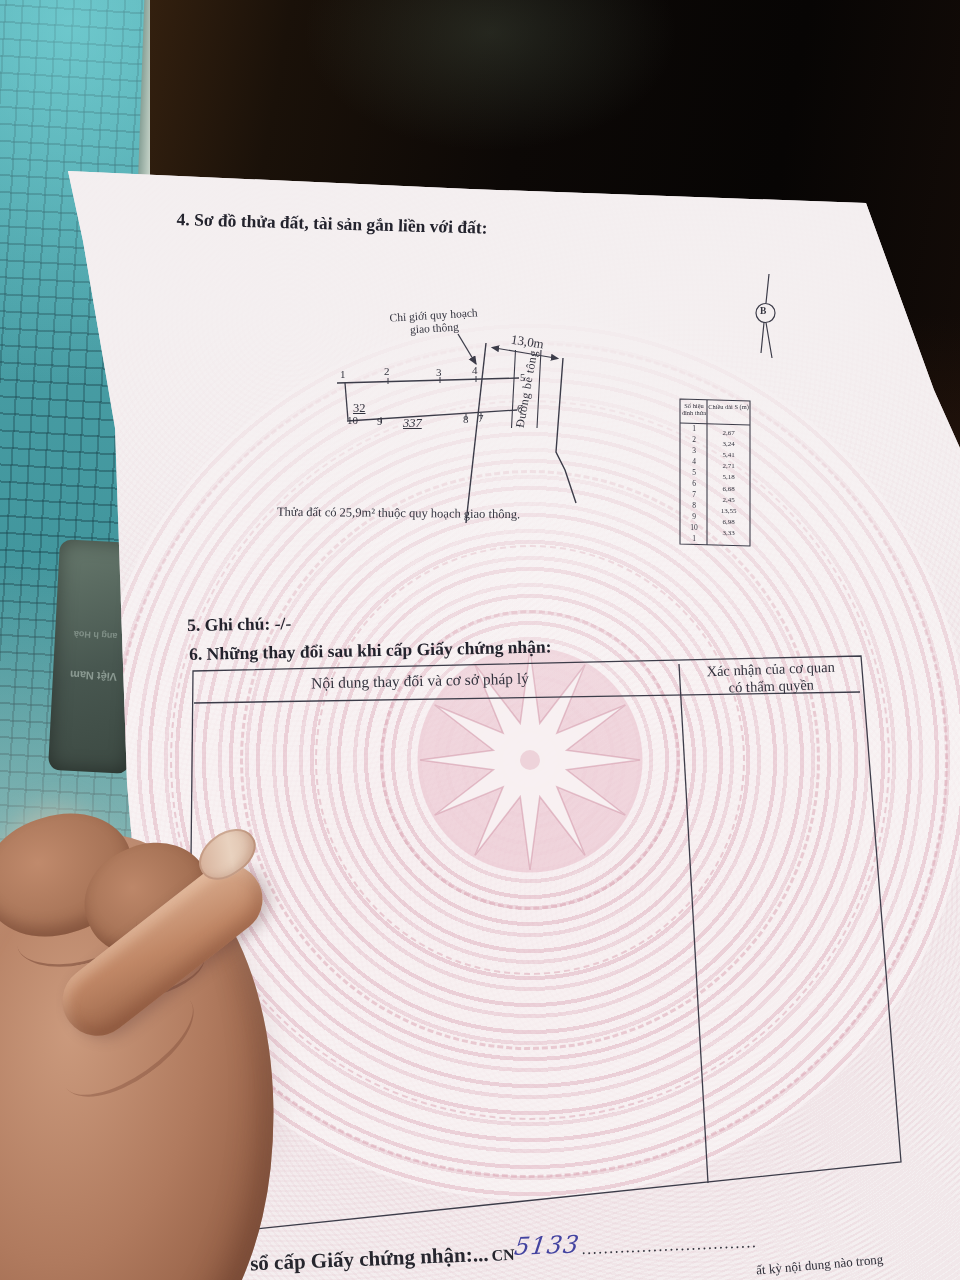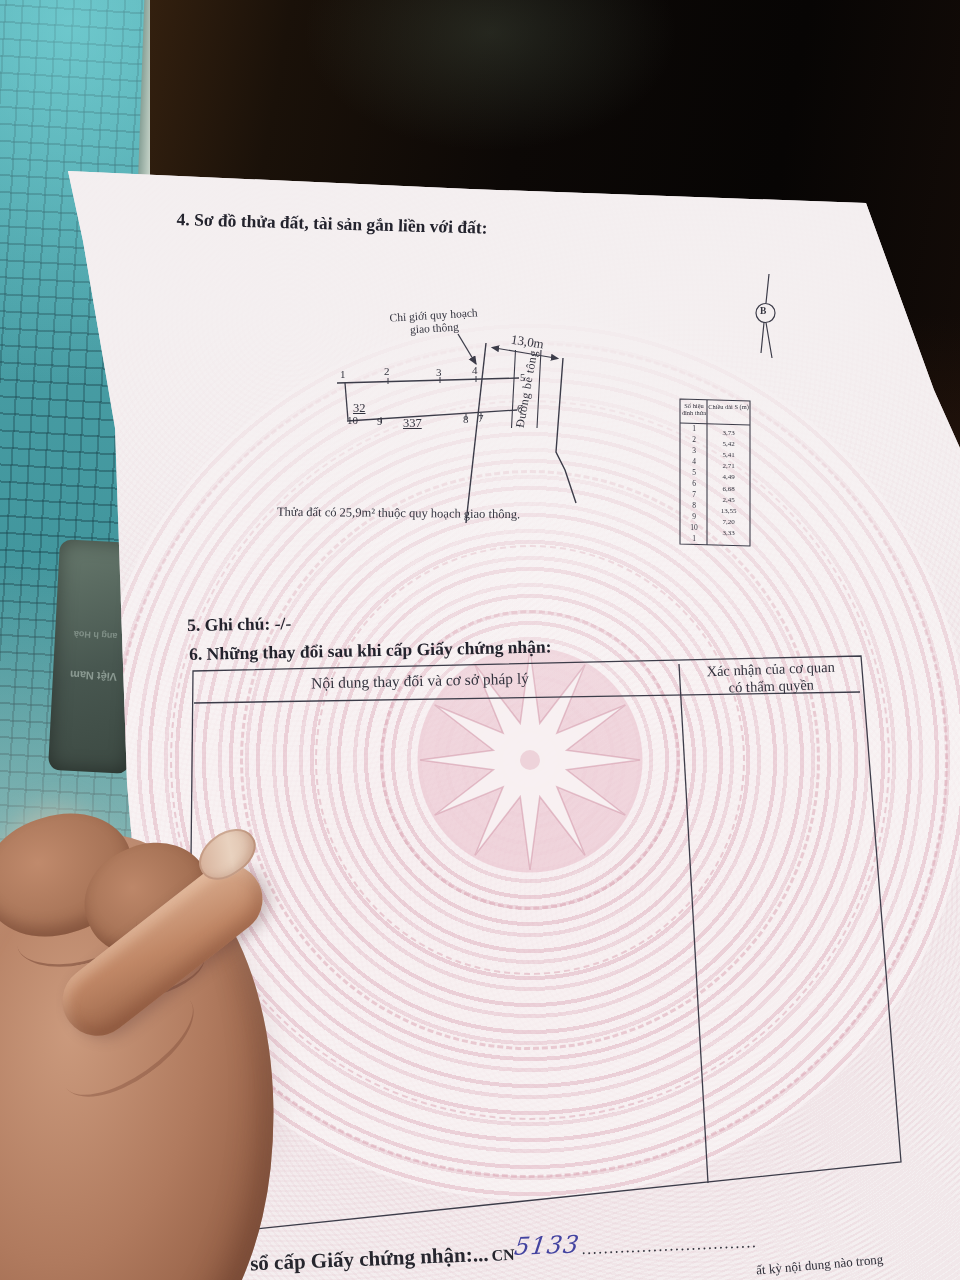--- a/index.html
+++ b/index.html
@@ -63,21 +63,21 @@
   .ink{position:absolute;left:0;top:0;}
 
   
   .t{position:absolute;color:#34343f;white-space:nowrap;}
   .h{font-weight:bold;color:#23232d;}
   .s4{left:177px;top:209px;font-size:17.5px;transform:rotate(1.6deg);transform-origin:left top;}
   .ann{left:368px;top:309px;width:132px;font-size:11.5px;line-height:1.12;text-align:center;
        white-space:normal;transform:rotate(-3.5deg);}
   .dim{left:511px;top:334px;font-size:13px;transform:rotate(9deg);}
   .p32{left:353px;top:353px;font-size:12.5px;text-decoration:underline;margin-top:48px;}
-  .p337{left:403px;top:416px;font-size:12.5px;text-decoration:underline;}
+  .p337{left:403px;top:416px;font-size:12.5px;text-decoration:underline;font-style:italic;}
   .road{left:527px;top:389px;font-size:12px;transform:translate(-50%,-50%) rotate(-80deg);letter-spacing:.5px;}
   .vnum{font-size:11px;}
   .v5s{font-size:10.5px;}
   .note{left:277px;top:506px;font-size:12.5px;transform:rotate(.6deg);}
   .compassB{left:760px;top:306px;font-size:9.5px;font-weight:bold;}
 
   .vt-h{position:absolute;font-size:6.4px;line-height:1.12;text-align:center;color:#34343f;white-space:normal;}
   .vt-h1{left:681px;top:402px;width:26px;}
   .vt-h2{left:707px;top:403px;width:43px;}
   .vt-ids{position:absolute;left:681px;top:423px;width:26px;height:121px;display:flex;flex-direction:column;
@@ -239,29 +239,29 @@
         <span>4</span>
         <span>5</span>
         <span>6</span>
         <span>7</span>
         <span>8</span>
         <span>9</span>
         <span>10</span>
         <span>1</span>
       </div>
       <div class="vt-vals">
-        <span>3,73</span>
-        <span>5,42</span>
+        <span>2,67</span>
+        <span>3,24</span>
         <span>5,41</span>
         <span>2,71</span>
-        <span>4,49</span>
+        <span>5,18</span>
         <span>6,68</span>
         <span>2,45</span>
         <span>13,55</span>
-        <span>7,20</span>
+        <span>6,98</span>
         <span>3,33</span>
       </div>
 
       <div class="t h s5">
         <span>5. Ghi chú:</span>
         <span>-/-</span>
       </div>
       <div class="t h s6">6. Những thay đổi sau khi cấp Giấy chứng nhận:</div>
 
       <div class="t ct1">Nội dung thay đổi và cơ sở pháp lý</div>

